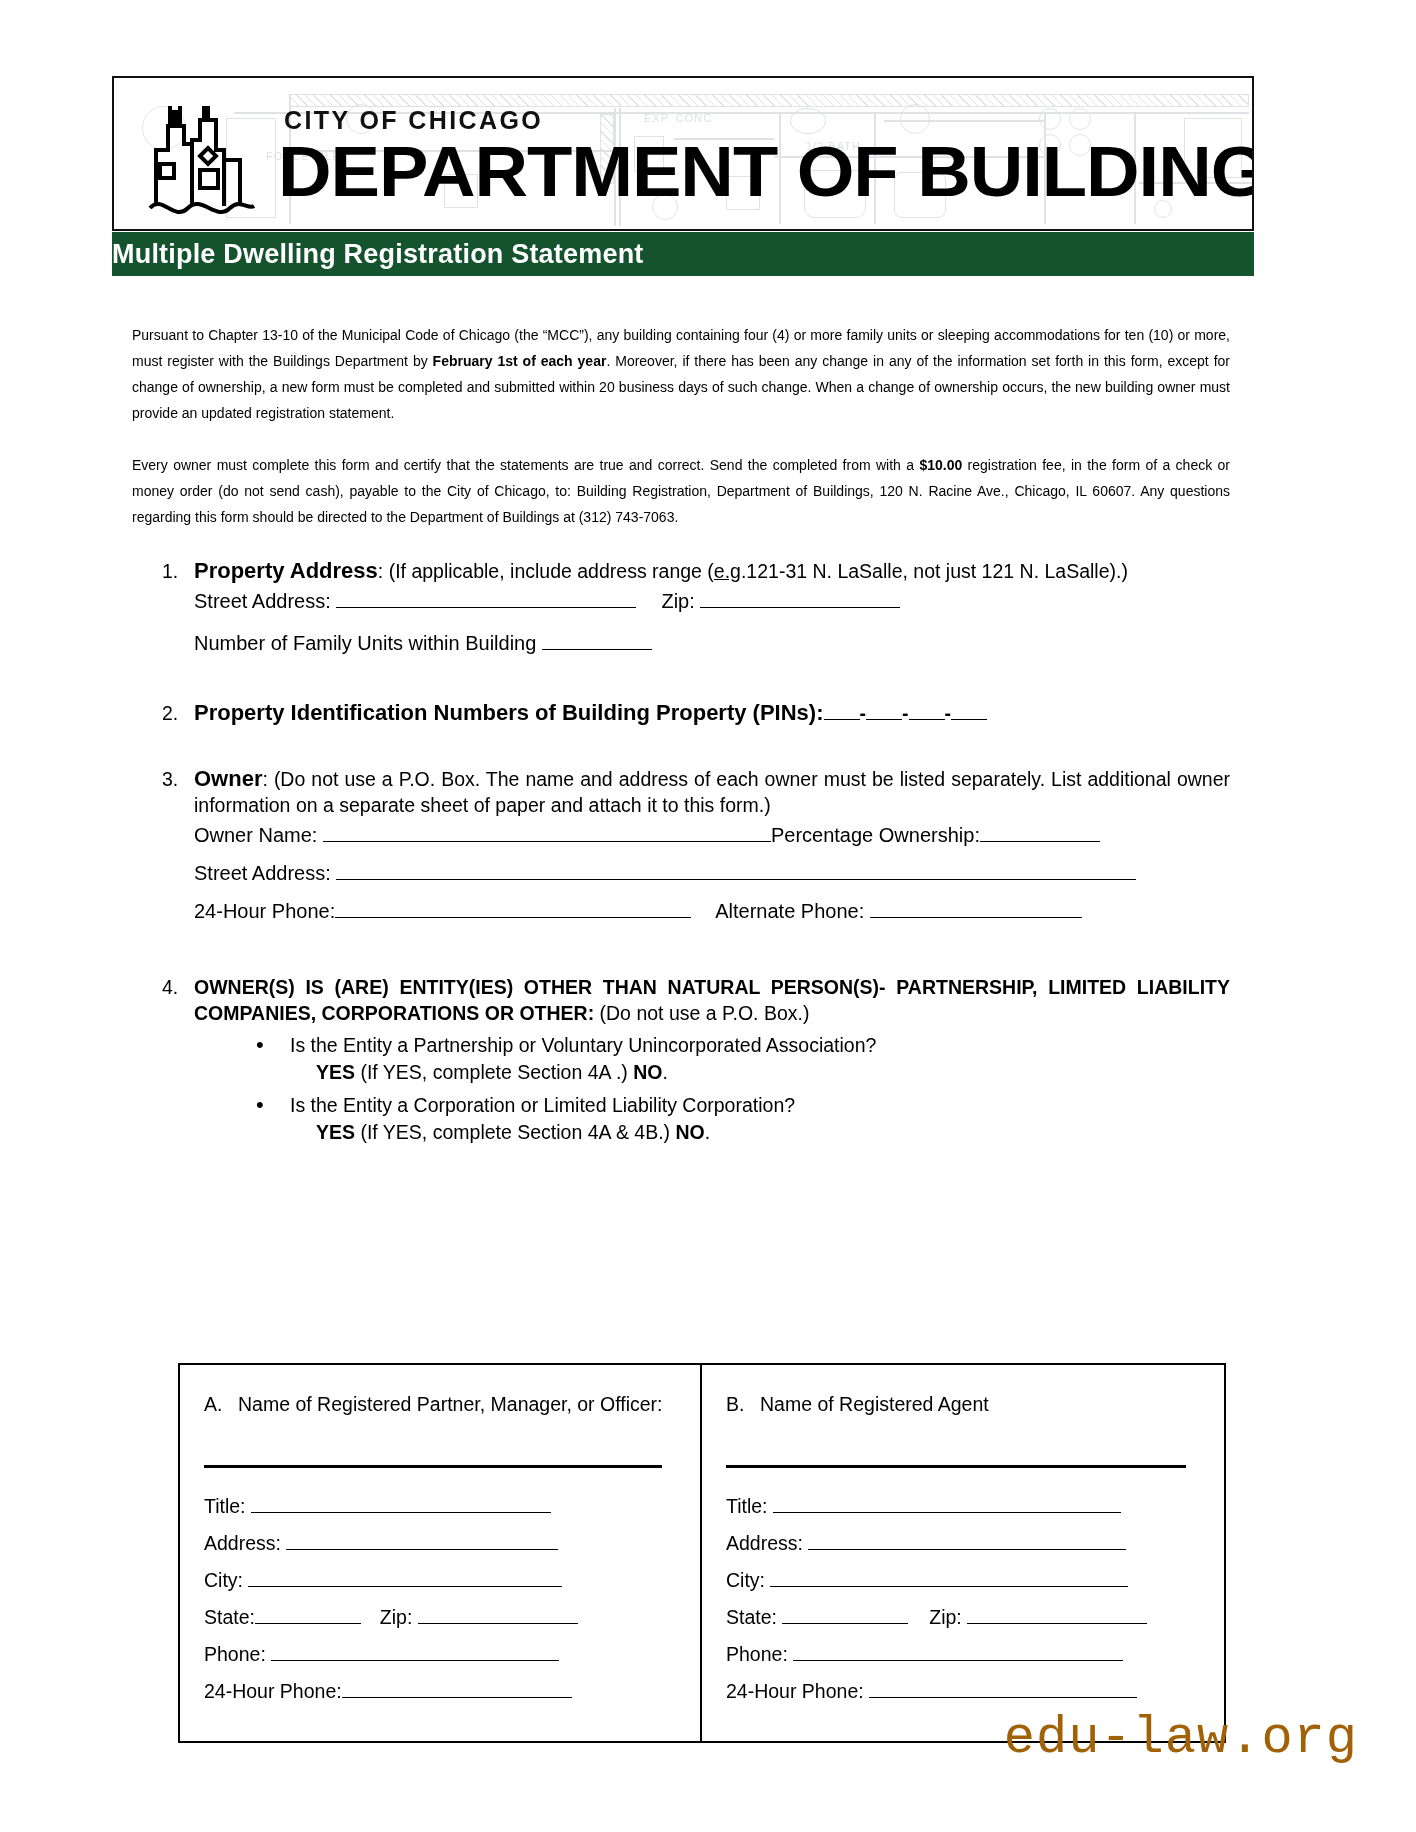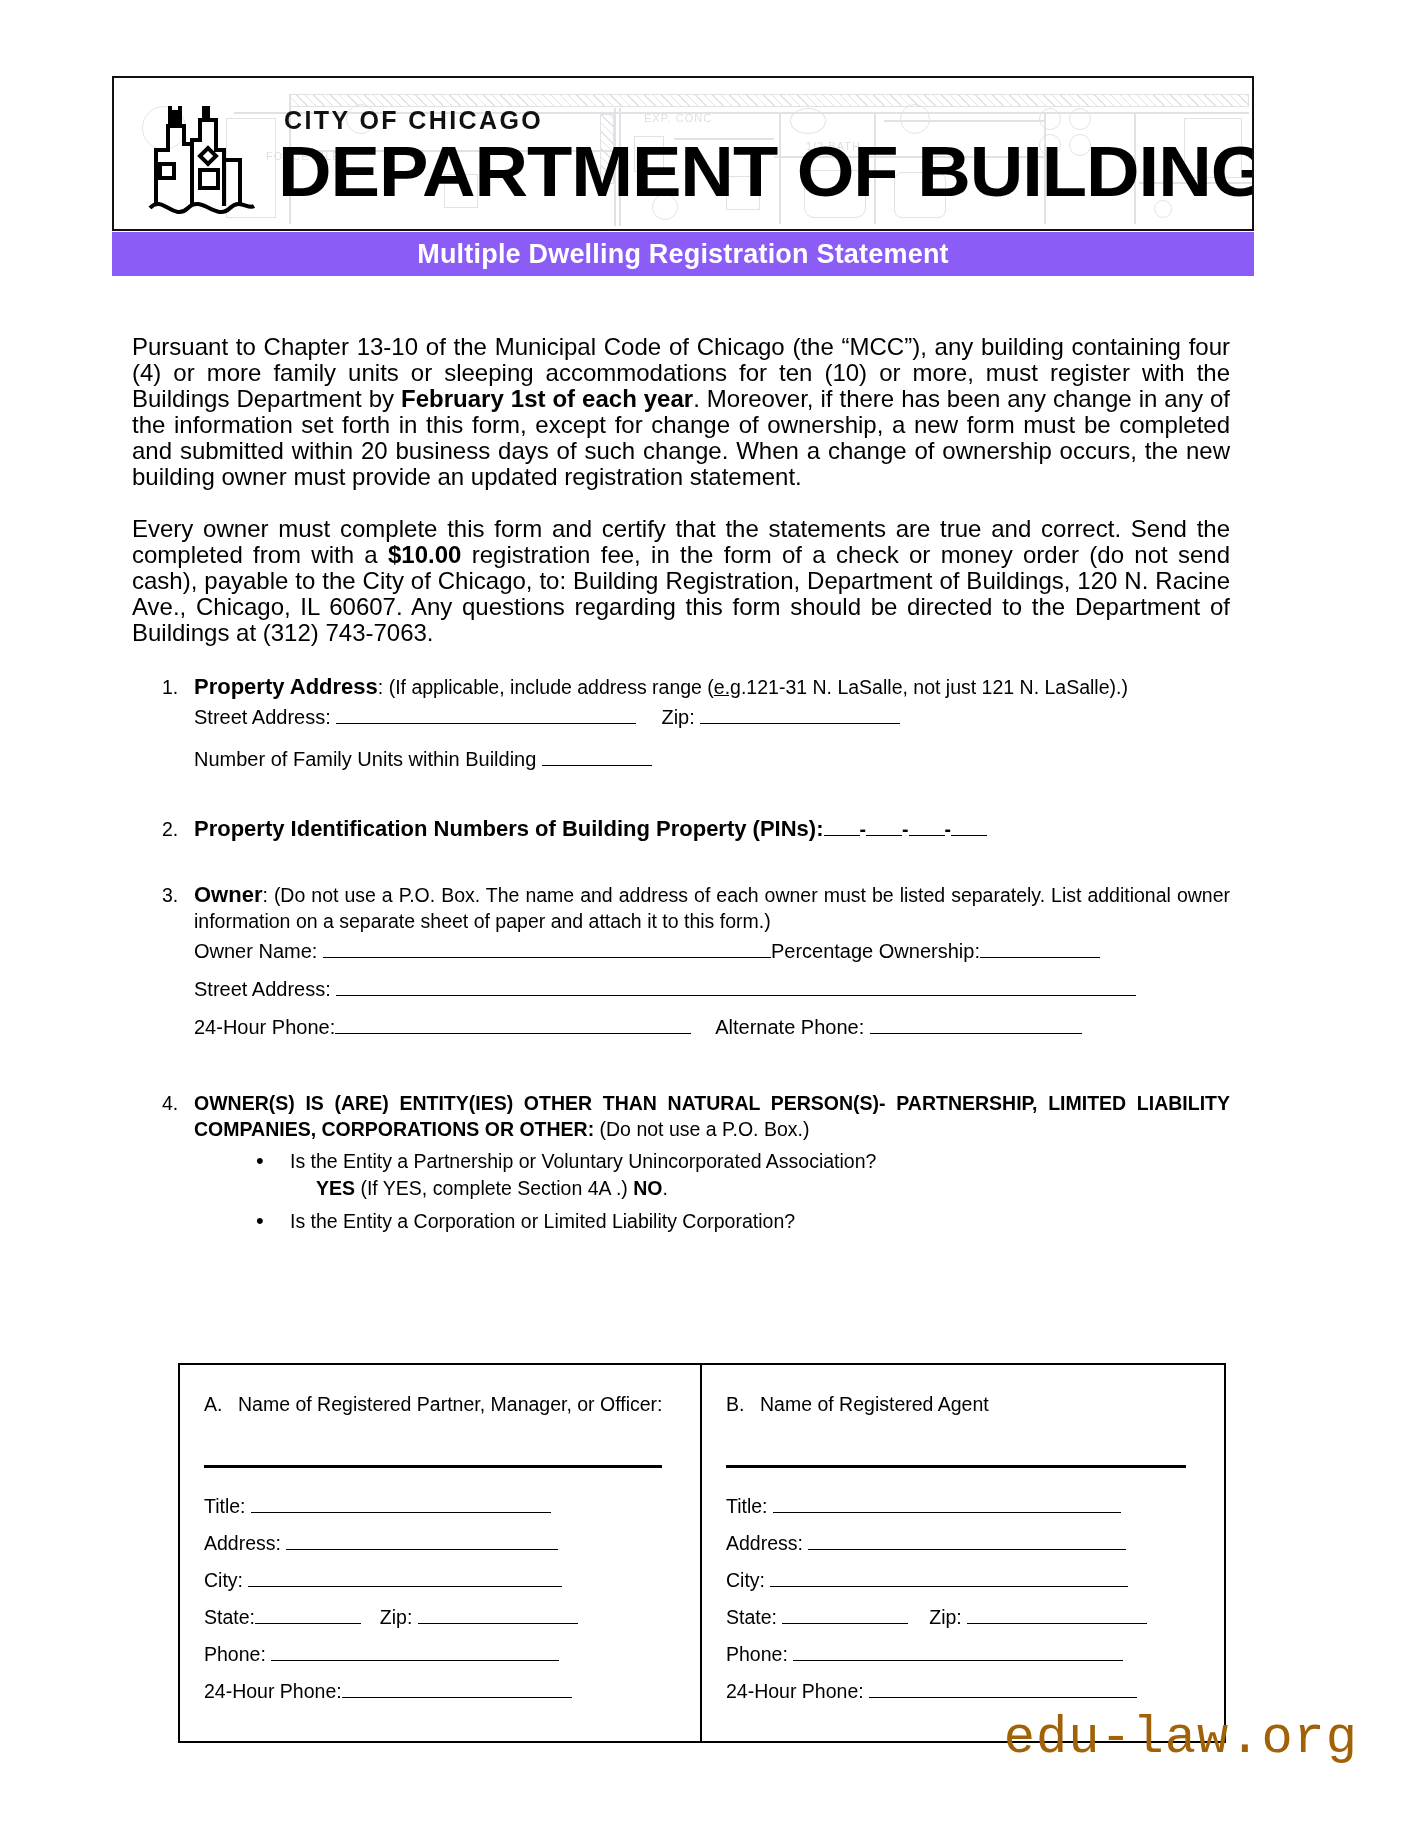--- a/index.html
+++ b/index.html
@@ -101,44 +101,43 @@
     transform: scaleX(1.06);
     transform-origin: left top;
   }
 
   .title-bar {
     position: absolute;
     left: 112px;
     top: 232px;
     width: 1142px;
     height: 44px;
-    background: #8b5cf6;
+    background: #14532d;
     color: #ffffff;
     display: flex;
     align-items: center;
-    justify-content: center;
     box-sizing: border-box;
   }
   .title-bar span {
     font-size: 27px;
     font-weight: bold;
     letter-spacing: 0.2px;
     font-family: "Liberation Sans", sans-serif;
   }
 
   
   .content {
     position: absolute;
     left: 132px;
     top: 322px;
     width: 1098px;
   }
   p.para {
-    margin: 12px 0 26px 0;
-    font-size: 24px;
+    margin: 0 0 26px 0;
+    font-size: 14px;
     line-height: 26px;
     text-align: justify;
     font-family: "Liberation Sans", sans-serif;
   }
   .b { font-weight: bold; }
   .u { text-decoration: underline; }
 
   
   .num-item {
     position: relative;
@@ -379,20 +378,21 @@
     <div class="num-item" style="margin-top:46px;">
       <span class="marker">4.</span>
       <div class="item-body"><span class="b">OWNER(S) IS (ARE) ENTITY(IES) OTHER THAN NATURAL PERSON(S)- PARTNERSHIP, LIMITED LIABILITY COMPANIES, CORPORATIONS OR OTHER:</span><span>  (Do not use a P.O. Box.)</span></div>
       <ul class="bullets">
         <li>
           <span>Is the Entity a Partnership or Voluntary Unincorporated Association?</span>
           <span class="sub-ans"><span class="b">YES</span><span> (If YES, complete Section 4A .)  </span><span class="b">NO</span><span>.</span></span>
         </li>
         <li>
           <span>Is the Entity a Corporation or Limited Liability Corporation?</span>
+          <span class="sub-ans"><span class="b">YES</span><span> (If YES, complete Section 4A &amp; 4B.)  </span><span class="b">NO</span><span>.</span></span>
         </li>
       </ul>
     </div>
 
   </div>
 
   <div class="ab-table">
 
     <div class="ab-cell left">
       <div class="ab-head">

